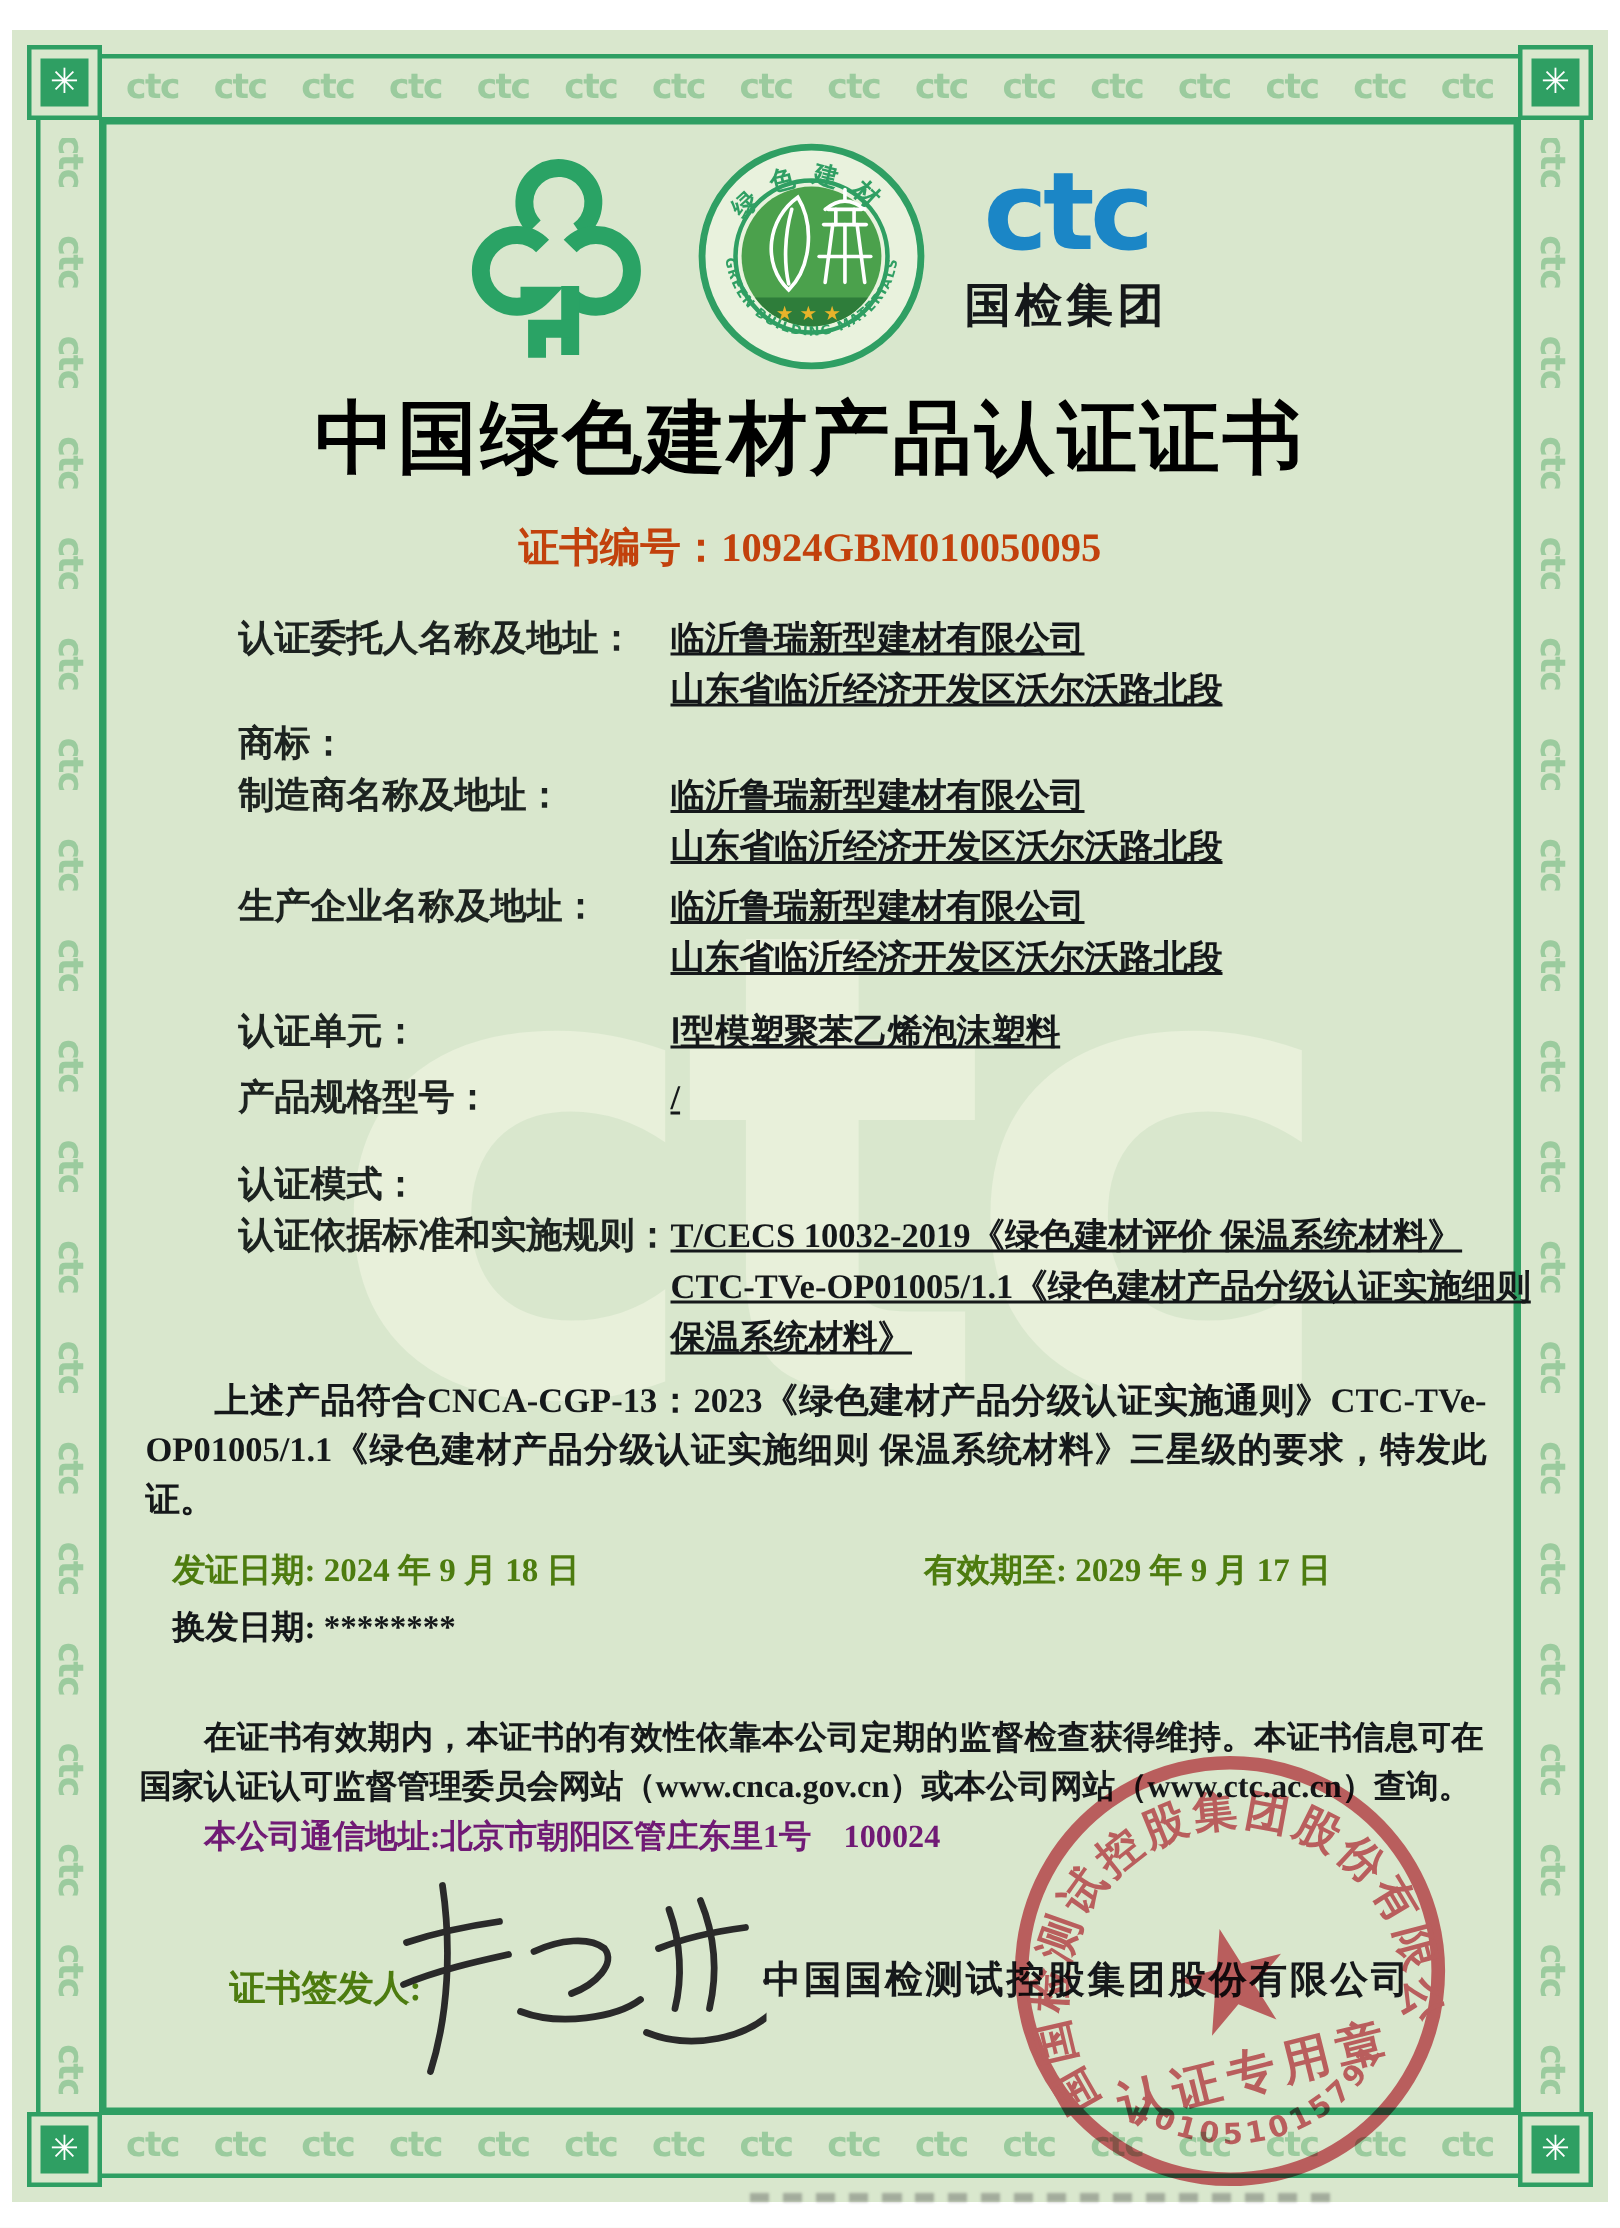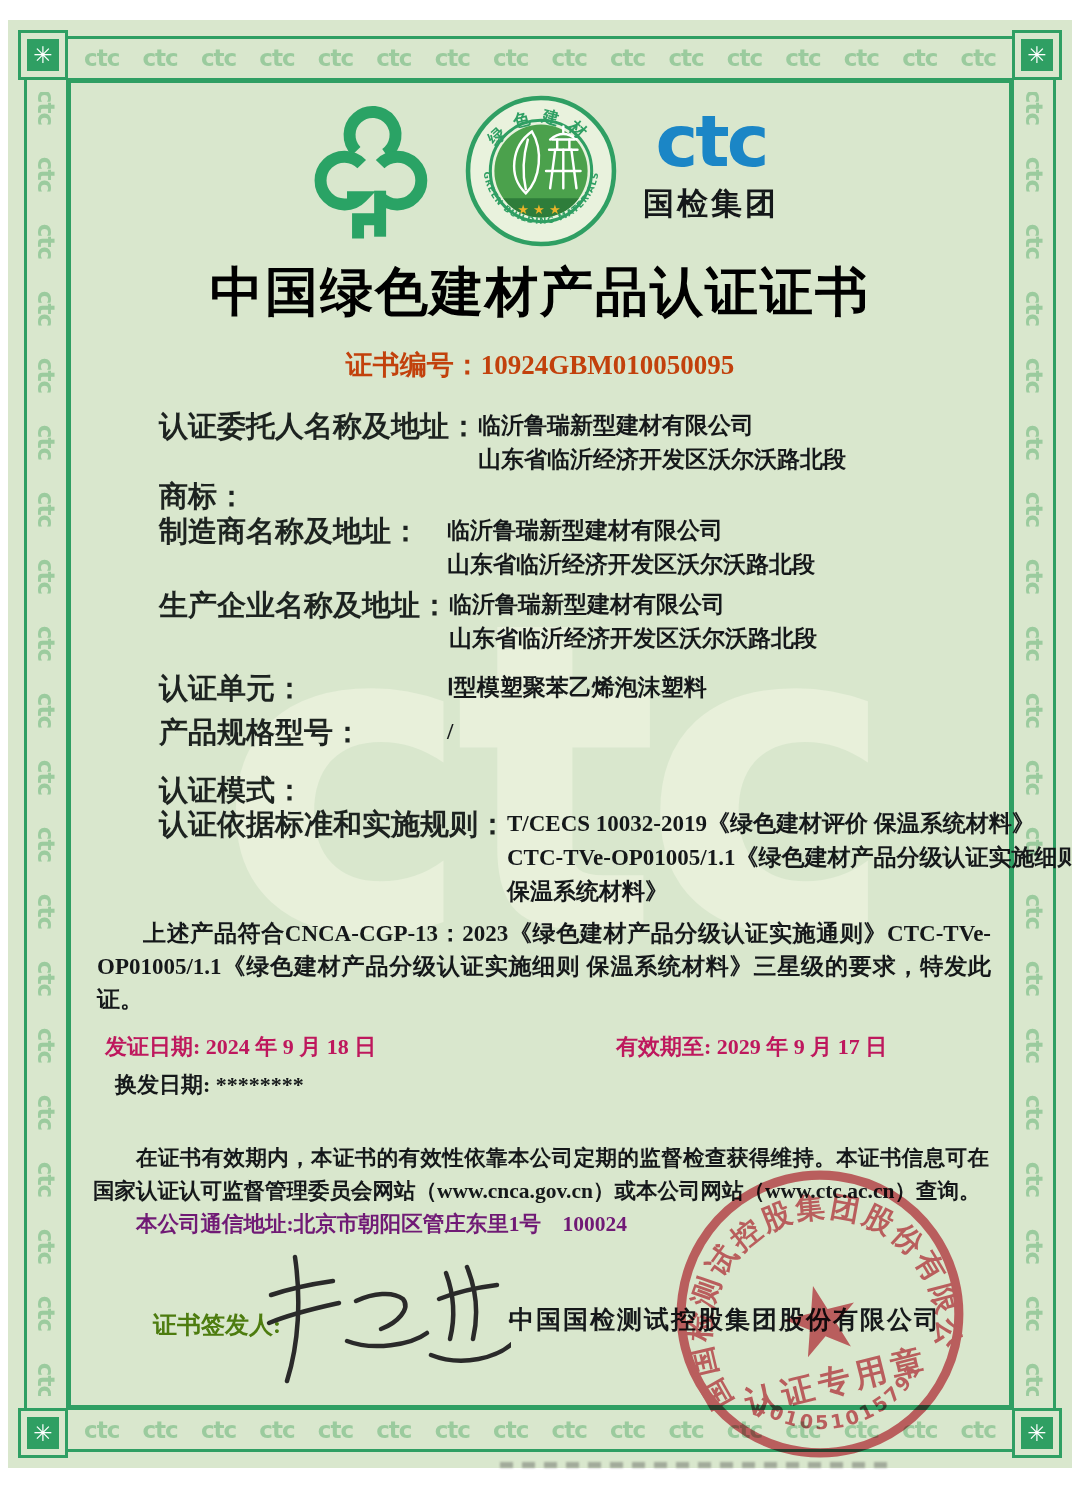--- a/index.html
+++ b/index.html
@@ -46,28 +46,28 @@
   .ctc-wordmark { font-family:"DejaVu Sans", sans-serif; font-weight:bold; font-size:72px;
                   line-height:.95; color:#1b86c6; letter-spacing:-3px; }
   .ctc-group { font-size:31px; font-weight:bold; color:#15181a; letter-spacing:3px; margin-top:8px; }
 
   .cert-title { margin-top:10px; text-align:center; font-size:53px; font-weight:bold;
                 color:#000000; letter-spacing:2px; }
   .cert-no { margin-top:18px; text-align:center; font-size:27px; font-weight:bold; color:#c2410c; }
 
   .fields { margin-top:26px; padding-left:88px; }
   .frow { display:flex; }
-  .flabel { flex:0 0 288px; font-size:29px; font-weight:bold; color:#1d2320; line-height:34px; white-space:nowrap; }
-  .fvalue { font-size:23px; font-weight:bold; color:#15181a; }
+  .flabel { flex:0 0 288px; font-size:24px; font-weight:bold; color:#1d2320; line-height:34px; white-space:nowrap; }
+  .fvalue { font-size:23px; font-weight:bold; color:#15181a;text-decoration:underline; }
   .vline { line-height:34px; white-space:nowrap; }
 
   .statement { margin-top:8px; padding:0 18px 0 26px; font-size:23px; font-weight:bold;
                color:#15181a; line-height:33px; text-indent:2em; text-align:justify; }
 
-  .dates { margin-top:16px; position:relative; padding-left:34px; font-size:22px; font-weight:bold; color:#be185d; height:34px; }
+  .dates { margin-top:16px; position:relative; padding-left:44px; font-size:22px; font-weight:bold; color:#4d7c0f; height:34px; }
   .date-right { position:absolute; left:545px; top:0; }
   .renew { margin-top:4px; padding-left:44px; font-size:22px; font-weight:bold; color:#15181a; }
 
   .notice { margin-top:42px; padding:0 20px 0 22px; font-size:21.5px; font-weight:bold;
             color:#15181a; line-height:33px; text-indent:2em; text-align:justify; }
   .address { padding:0 20px 0 22px; font-size:21.5px; font-weight:bold; color:#701a75;
              line-height:33px; text-indent:2em; }
 
   .sign-row { margin-top:16px; position:relative; height:150px; }
   .sign-label { position:absolute; left:46px; top:52px; font-size:24px; font-weight:bold; color:#4d7c0f;margin-left:36px; }

